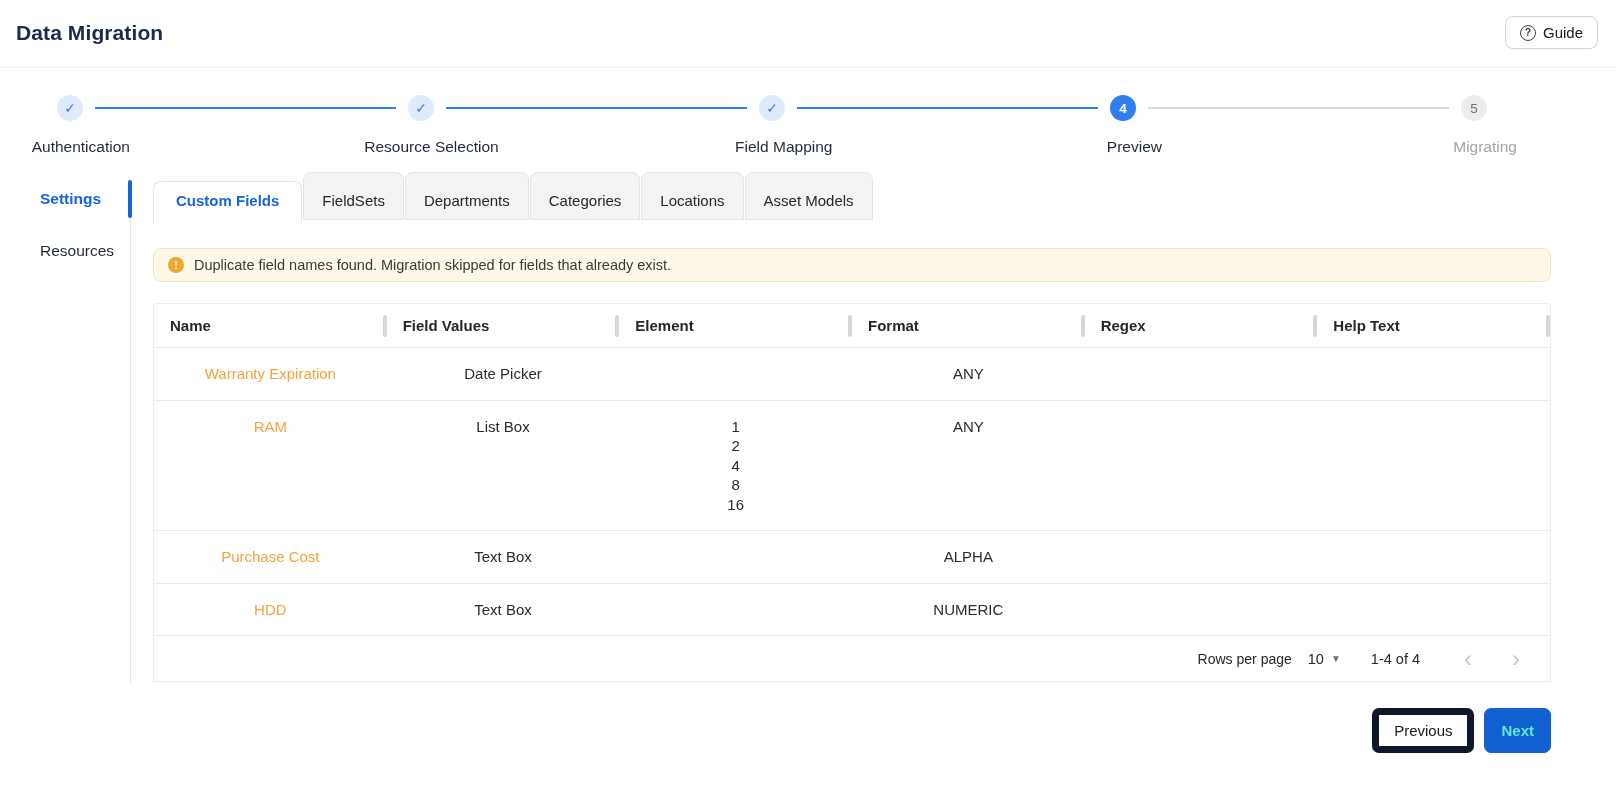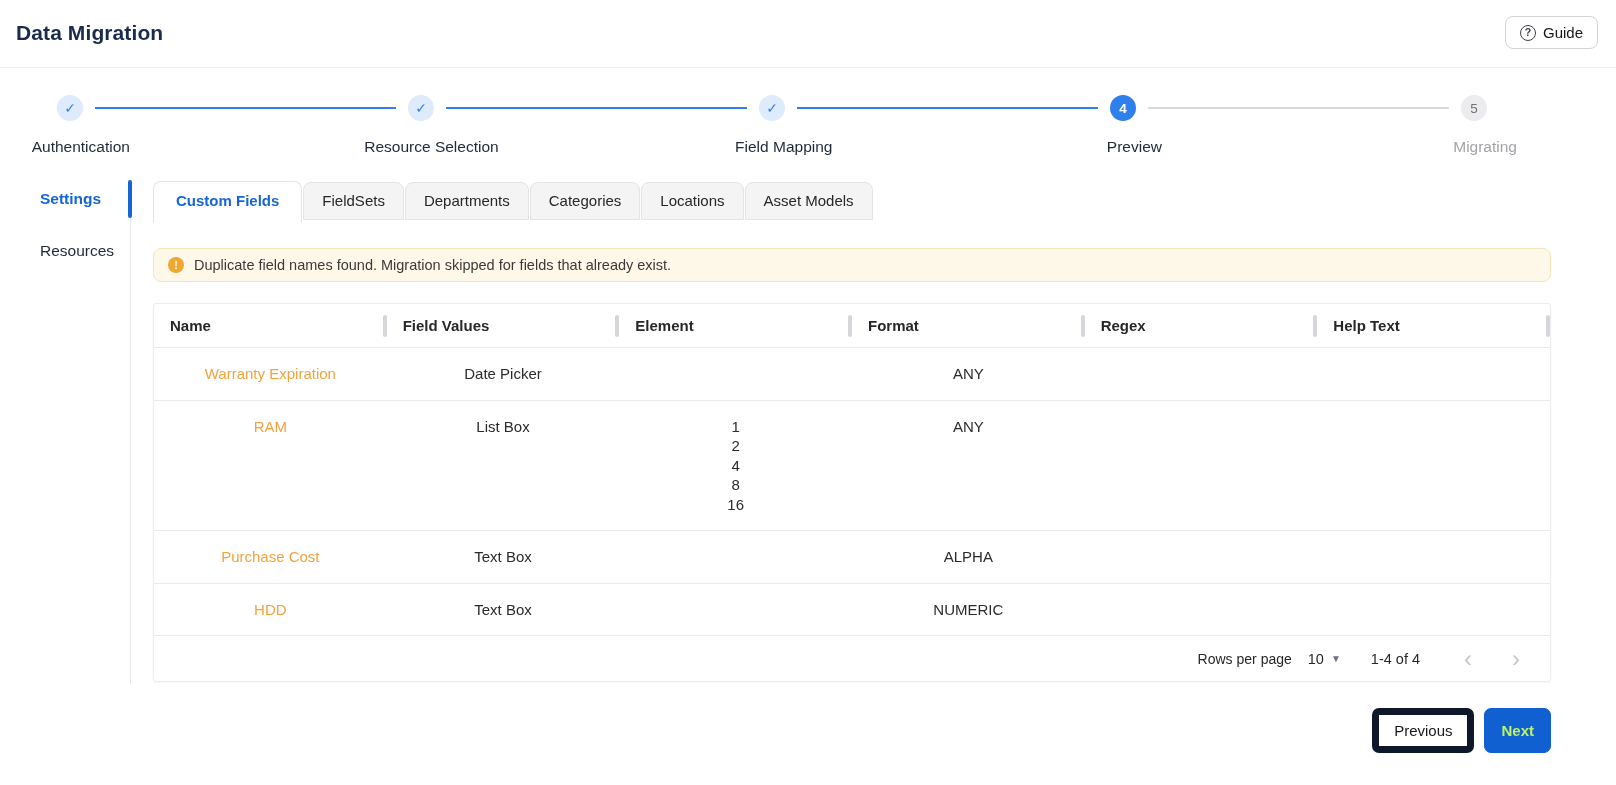--- a/index.html
+++ b/index.html
@@ -55,21 +55,21 @@
   .side-item.active{ color:var(--accent); font-weight:700; }
   .side-item.active::after{ content:""; position:absolute; right:-2px; top:0; bottom:0;
     width:4px; background:var(--accent); border-radius:2px; }
   .side-item + .side-item{ margin-top:14px; }
 
   .main{ flex:1; padding:0 65px 0 22px; min-width:0; }
 
   
   .tabs{ display:flex; gap:1px; align-items:flex-end; height:40px; }
   .tab{ background:#f4f4f5; border:1px solid var(--border); border-radius:8px 8px 0 0;
-    padding:9px 18px 10px; font-size:15px; color:#27272a; cursor:pointer;
+    padding:19px 18px 10px; font-size:15px; color:#27272a; cursor:pointer;
     font-family:inherit; white-space:nowrap; }
   .tab.active{ background:#fff; color:var(--accent); font-weight:700;
     border-bottom-color:#fff; padding:10px 22px 13px; margin-bottom:-3px; }
 
   
   .banner{ margin-top:28px; display:flex; align-items:center; gap:10px;
     background:var(--banner-bg); border:1px solid var(--banner-border);
     border-radius:8px; padding:8px 14px; font-size:14.5px; color:#3a3a3a; }
   .warn-icon{ width:16px; height:16px; border-radius:50%; background:var(--warn-icon);
     color:#fff; font-weight:700; font-size:10.5px; display:inline-flex;
@@ -99,21 +99,21 @@
   .range{ font-size:14.5px; color:#27272a; margin-right:26px; }
   .pg-btn{ background:transparent; border:none; color:#c6c6ca; font-size:24px;
     line-height:1; cursor:pointer; padding:0 6px; font-family:inherit; }
   .pg-btn + .pg-btn{ margin-left:16px; }
 
   
   .actions-row{ display:flex; justify-content:flex-end; gap:10px; padding:24px 65px 0 0; }
   .btn-secondary{ background:#fff; border:7px solid #0f172a; border-radius:7px;
     padding:7px 15px; font-size:15px; color:#18181b; cursor:pointer; font-family:inherit; }
   .btn-primary{ background:var(--next-bg); border:1px solid var(--next-bg);
-    border-radius:7px; padding:7px 16px; font-size:15px; font-weight:600; color:#bef264;
+    border-radius:7px; padding:7px 16px; font-size:15px; font-weight:600; color:#5eead4;
     cursor:pointer; font-family:inherit; }
 </style>
 </head>
 <body>
 
 <header class="page-header">
   <h1 class="page-title">Data Migration</h1>
   <button class="guide-btn">
     <span class="q-icon">?</span>
     <span>Guide</span>

